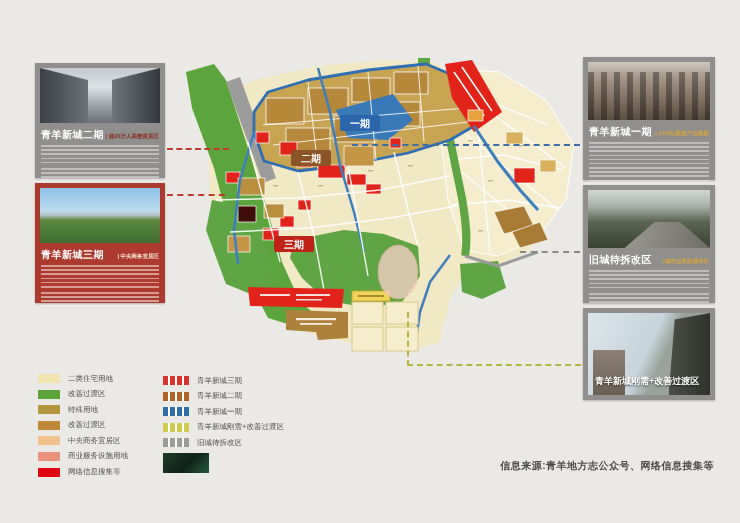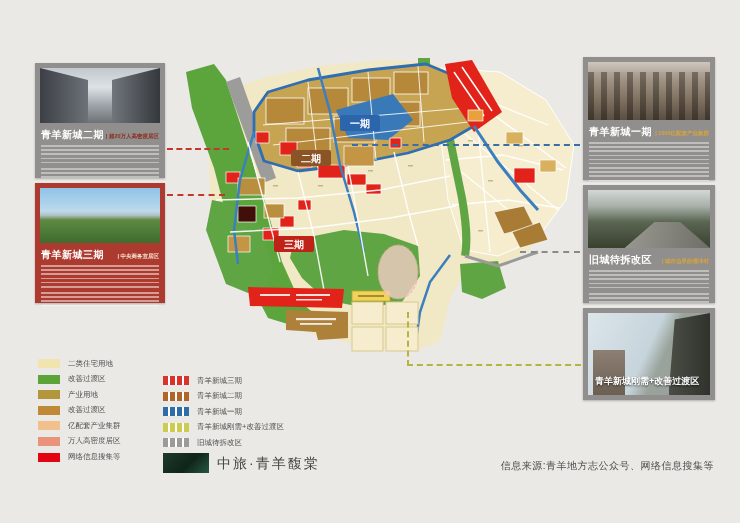--- a/index.html
+++ b/index.html
@@ -39,21 +39,21 @@
   
   .legend{position:absolute;}
   .lrow{display:flex;align-items:center;height:9px;margin-bottom:6.6px;}
   .sw{width:22px;height:9px;margin-right:8px;flex:none;}
   .legend.zones .sw{width:26px;}
   .lb{font-size:7.5px;color:#4f4f4d;white-space:nowrap;}
   
   .logo-box{position:absolute;left:163px;top:453px;width:46px;height:20px;
       background:linear-gradient(135deg,#1e3b2b,#0f241a 55%,#275840);}
   .logo-text{position:absolute;left:217px;top:455px;font-size:14px;color:#44443f;letter-spacing:2px;font-weight:500;}
-  .source{position:absolute;right:26px;top:459px;font-size:10px;color:#4c4c4a;letter-spacing:.5px;}
+  .source{position:absolute;right:26px;top:459px;font-size:10px;color:#4c4c4a;letter-spacing:.5px;font-weight:bold;}
   svg text{font-family:"Liberation Sans","DejaVu Sans",sans-serif;}
 </style>
 </head>
 <body>
 
 <div class="stage">
 
   <svg viewBox="0 0 420 345" style="position:absolute;left:168px;top:50px;width:420px;height:345px;">
 
     <polygon fill="#F1E8C6" points="40,70 60,40 95,28 150,16 215,10 262,12 288,22 302,55 318,88 345,122 370,160 362,200 332,215 302,210 282,250 272,292 242,302 198,296 150,286 100,266 66,215 42,150"></polygon>
@@ -248,44 +248,44 @@
   </div>
 
   <div class="card gray" style="left:583px;top:308px;width:132px;height:92px;">
     <div class="photo scene-sky" style="height:82px;">
       <div class="bd1"></div>
       <div class="bd2"></div>
       <div class="overlay-title">青羊新城刚需+改善过渡区</div>
     </div>
   </div>
 
-  <div class="legend landuse" style="left:38px;top:359px;">
+  <div class="legend landuse" style="left:38px;top:374px;">
       <div class="lrow">
         <span class="sw" style="background: rgb(242, 228, 175);"></span>
         <span class="lb">二类住宅用地</span>
       </div>
       <div class="lrow">
         <span class="sw" style="background: rgb(92, 164, 55);"></span>
         <span class="lb">改善过渡区</span>
       </div>
       <div class="lrow">
         <span class="sw" style="background: rgb(179, 149, 59);"></span>
-        <span class="lb">产业用地</span>
+        <span class="lb">特殊用地</span>
       </div>
       <div class="lrow">
         <span class="sw" style="background: rgb(192, 137, 56);"></span>
         <span class="lb">改善过渡区</span>
       </div>
       <div class="lrow">
         <span class="sw" style="background: rgb(242, 192, 140);"></span>
-        <span class="lb">亿配套产业集群</span>
+        <span class="lb">中央商务宜居区</span>
       </div>
       <div class="lrow">
         <span class="sw" style="background: rgb(232, 147, 122);"></span>
-        <span class="lb">万人高密度居区</span>
+        <span class="lb">商业服务设施用地</span>
       </div>
       <div class="lrow">
         <span class="sw" style="background: rgb(226, 6, 19);"></span>
         <span class="lb">网络信息搜集等</span>
       </div>
     </div>
   <div class="legend zones" style="left:163px;top:376px;">
       <div class="lrow">
         <span class="sw" style="background: repeating-linear-gradient(90deg, rgb(217, 52, 43) 0px, rgb(217, 52, 43) 5px, rgb(255, 255, 255) 5px, rgb(255, 255, 255) 7px);"></span>
         <span class="lb">青羊新城三期</span>
@@ -302,16 +302,15 @@
         <span class="sw" style="background: repeating-linear-gradient(90deg, rgb(207, 203, 78) 0px, rgb(207, 203, 78) 5px, rgb(255, 255, 255) 5px, rgb(255, 255, 255) 7px);"></span>
         <span class="lb">青羊新城刚需+改善过渡区</span>
       </div>
       <div class="lrow">
         <span class="sw" style="background: repeating-linear-gradient(90deg, rgb(155, 155, 153) 0px, rgb(155, 155, 153) 5px, rgb(255, 255, 255) 5px, rgb(255, 255, 255) 7px);"></span>
         <span class="lb">旧城待拆改区</span>
       </div>
     </div>
 
   <div class="logo-box"></div>
-  <div class="logo-text">中旅·青羊馥棠</div>
   <div class="source">信息来源:青羊地方志公众号、网络信息搜集等</div>
 
 </div>
 
 </body></html>

